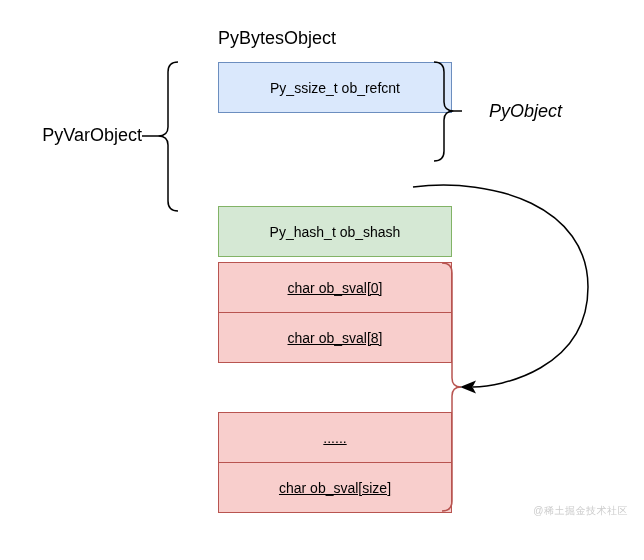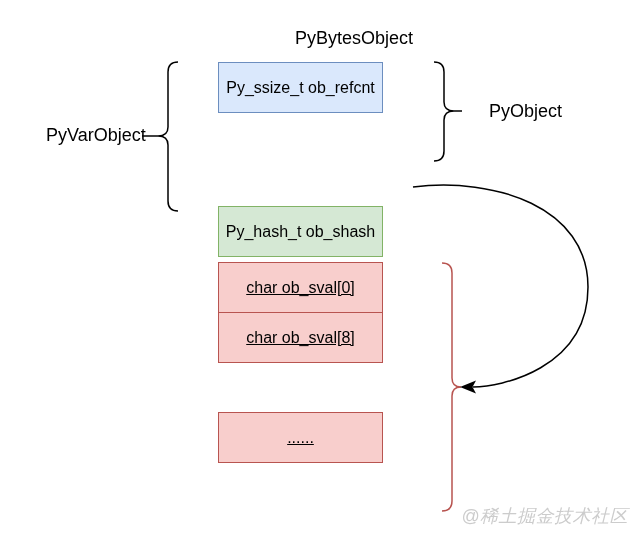--- a/index.html
+++ b/index.html
@@ -10,59 +10,60 @@
   }
   *{margin:0;padding:0;box-sizing:border-box;}
   html,body{background:#fff;}
   body{font-family:"Liberation Sans","DejaVu Sans",sans-serif;}
   .canvas{
     position:relative;width:644px;height:560px;background:var(--bg);
     overflow:hidden;color:var(--ink);
   }
   .title{
     position:absolute;left:218px;top:27px;width:195px;height:22px;
-    text-align:right;font-size:18px;line-height:22px;color:var(--ink);
+    text-align:left;font-size:18px;line-height:22px;color:var(--ink);
     white-space:nowrap;
   }
   .row{
-    position:absolute;left:218px;width:165px;height:51px;
+    position:absolute;left:218px;width:234px;height:51px;
     border:1px solid;display:flex;align-items:center;justify-content:center;
-    font-size:16px;white-space:nowrap;color:var(--ink);
+    font-size:14px;white-space:nowrap;color:var(--ink);
   }
   .t-blue{background:var(--blue-fill);border-color:var(--blue-stroke);}
   .t-green{background:var(--green-fill);border-color:var(--green-stroke);}
   .t-red{background:var(--red-fill);border-color:var(--red-stroke);text-decoration:underline;}
   .side-label{
     position:absolute;font-size:18px;line-height:20px;color:var(--ink);
     white-space:nowrap;
   }
-  .label-left{left:46px;top:125px;width:114px;}
-  .label-right{left:489px;top:101px;}
+  .label-left{left:28px;top:125px;width:114px;text-align:right;}
+  .label-right{left:489px;top:101px;font-style:italic;}
   .overlay{position:absolute;left:0;top:0;width:644px;height:560px;pointer-events:none;}
   .brace-black{fill:none;stroke:var(--ink);stroke-width:1.5;}
   .brace-red{fill:none;stroke:var(--red-stroke);stroke-width:1.5;}
   .arrow-line{fill:none;stroke:var(--ink);stroke-width:1.5;}
   .arrow-head{fill:var(--ink);stroke:none;}
   .watermark{
-    position:absolute;right:16px;top:504px;font-size:18px;letter-spacing:0.5px;
-    color:var(--watermark);white-space:nowrap;font-style:italic;
+    position:absolute;right:16px;top:504px;font-size:10px;letter-spacing:0.5px;
+    color:var(--watermark);white-space:nowrap;
   }
 </style>
 </head>
 <body>
 
 <div class="canvas">
 
   <div class="title">PyBytesObject</div>
 
   <div class="row t-blue" style="top:62px">Py_ssize_t ob_refcnt</div>
   <div class="row t-green" style="top:206px">Py_hash_t ob_shash</div>
   <div class="row t-red" style="top:262px">char ob_sval[0]</div>
   <div class="row t-red" style="top:312px">char ob_sval[8]</div>
   <div class="row t-red" style="top:412px">......</div>
+  <div class="row t-red" style="top:462px">char ob_sval[size]</div>
 
   <div class="side-label label-left">PyVarObject</div>
   <div class="side-label label-right">PyObject</div>
 
   <svg class="overlay" width="644" height="560" viewBox="0 0 644 560">
 
     <path class="brace-black" d="M 178 62 C 171 62 168 65 168 72 L 168 127 C 168 133 165 136 158 136
              C 165 136 168 139 168 145 L 168 201 C 168 208 171 211 178 211"></path>
     <path class="brace-black" d="M 142 136 L 158 136"></path>
 

